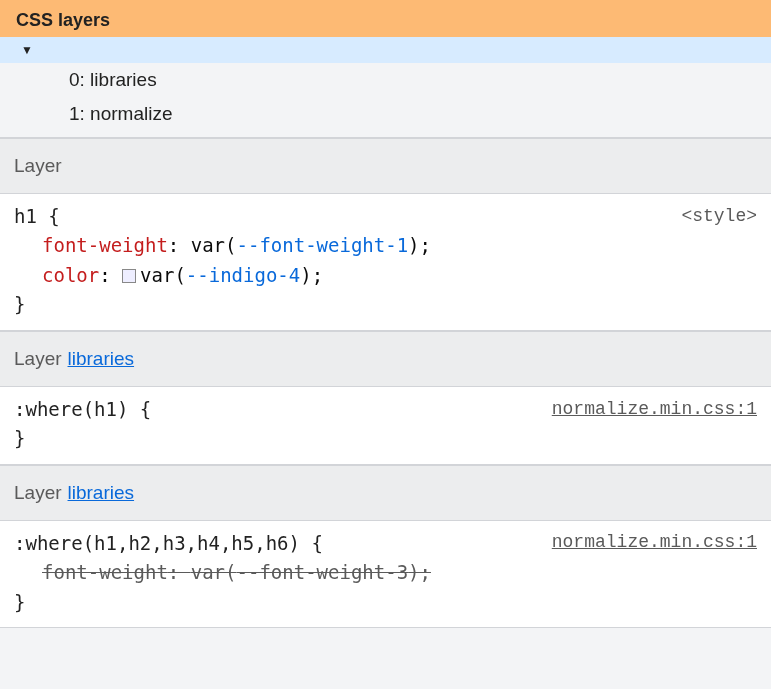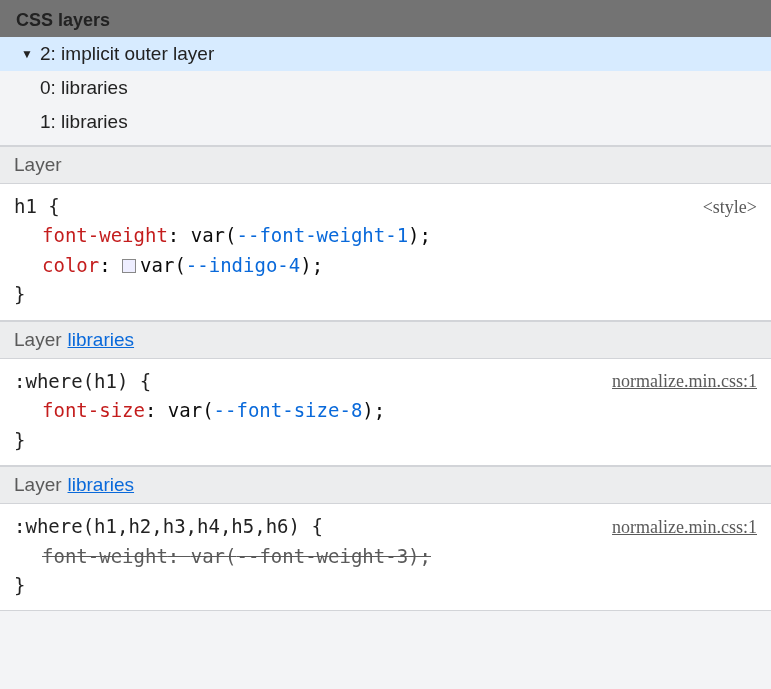--- a/index.html
+++ b/index.html
@@ -4,21 +4,21 @@
 <style>
   * { box-sizing: border-box; }
   body {
     margin: 0;
     font-family: -apple-system, BlinkMacSystemFont, "Segoe UI", Helvetica, Arial, sans-serif;
     font-size: 18px;
     background: #f3f4f6;
     color: #222;
     width: 771px;
   }
-  .panel { background: #737373; }
+  .panel { background: #fdba74; }
   .section-title {
     font-weight: 700;
     padding: 10px 16px 6px 16px;
     font-size: 18px;
   }
   .tree {
     background: #f3f4f6;
     border-bottom: 1px solid #d2d4d8;
     padding-bottom: 6px;
   }
@@ -26,58 +26,58 @@
     display: flex;
     align-items: center;
     padding: 6px 16px 6px 20px;
     font-size: 19px;
     gap: 6px;
   }
   .tree-row.selected {
     background: #d7ebff;
   }
   .tree-row.child {
-    padding-left: 40px;
+    padding-left: 69px;
   }
   .disclosure {
     font-size: 12px;
     display: inline-block;
     width: 14px;
     text-align: center;
     color: #222;
   }
   .layer-header {
     background: #ecedee;
     border-top: 1px solid #d2d4d8;
     border-bottom: 1px solid #d2d4d8;
-    padding: 7px 14px;
+    padding: 16px 14px;
     font-size: 19px;
     color: #5a5a5a;
     display: flex;
     align-items: baseline;
     gap: 6px;
   }
   .link { color: #0969da; text-decoration: underline; cursor: pointer; }
   .rule-block {
     background: #fff;
     padding: 8px 14px 10px 14px;
     font-family: ui-monospace, SFMono-Regular, Menlo, Consolas, monospace;
     font-size: 19px;
     line-height: 1.55;
     border-bottom: 1px solid #d2d4d8;
   }
   .rule-head {
     display: flex;
     justify-content: space-between;
-    align-items: flex-end;
+    align-items: center;
   }
   .source {
     color: #5a5a5a;
     text-decoration: underline;
-    font-family: Liberation Serif, serif;
+    font-family: Liberation Mono, monospace;
     font-size: 18px;
   }
   .source.nolink { text-decoration: none; }
   .decl { padding-left: 28px; }
   .prop { color: #c41d1d; margin-top: 8px; }
   .val  { color: #0b0b0b; }
   .var  { color: #0969da; }
   .punct { color: #0b0b0b; }
   .strike { text-decoration: line-through; color: #5a5a5a; }
   .strike .prop, .strike .val, .strike .var, .strike .punct { color: #5a5a5a; }
@@ -93,27 +93,26 @@
 </head>
 <body>
 
 <div class="panel">
 
   <div class="section-title">CSS layers</div>
 
   <div class="tree">
     <div class="tree-row selected">
       <span class="disclosure">▼</span>
-      <span>2: implicit outer layer</span>
     </div>
     <div class="tree-row child">
       <span>0: libraries</span>
     </div>
     <div class="tree-row child">
-      <span>1: libraries</span>
+      <span>1: normalize</span>
     </div>
   </div>
 
   <div id="rules-list">
       <div class="layer-header">
         <span>Layer</span>
       </div>
       <div class="rule-block">
         <div class="rule-head">
           <span>h1 {</span>
@@ -125,21 +124,20 @@
       </div>
       <div class="layer-header">
         <span>Layer</span>
         <span class="link">libraries</span>
       </div>
       <div class="rule-block">
         <div class="rule-head">
           <span>:where(h1) {</span>
           <span class="source">normalize.min.css:1</span>
         </div>
-        <div class="decl"><span class="prop">font-size</span><span class="punct">: </span><span class="val">var(</span><span class="var">--font-size-8</span><span class="punct">);</span></div>
         <div>}</div>
       </div>
       <div class="layer-header">
         <span>Layer</span>
         <span class="link">libraries</span>
       </div>
       <div class="rule-block">
         <div class="rule-head">
           <span>:where(h1,h2,h3,h4,h5,h6) {</span>
           <span class="source">normalize.min.css:1</span>

